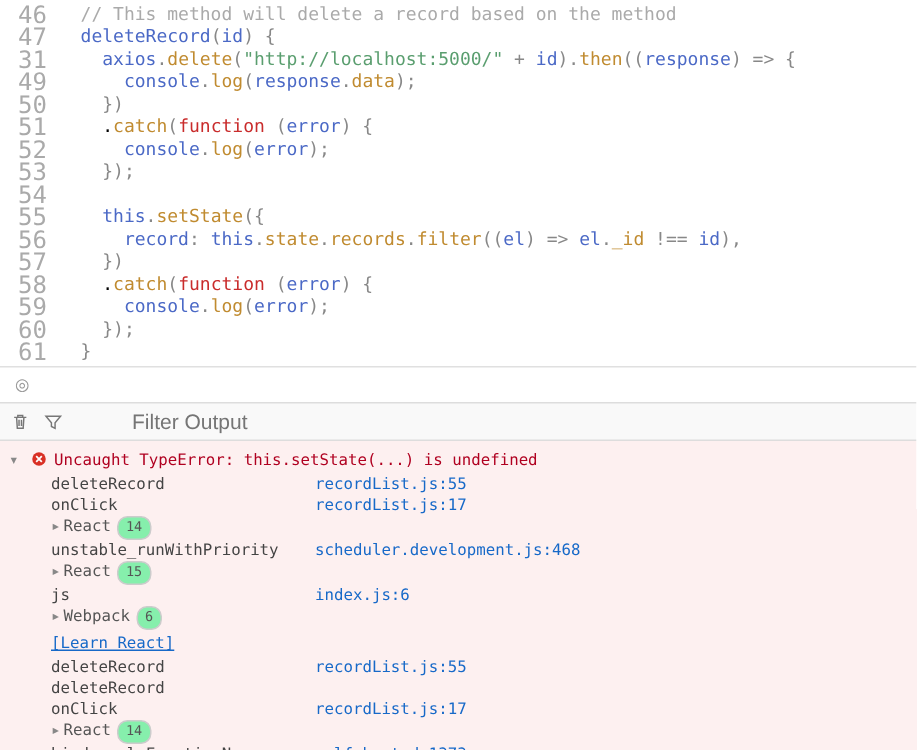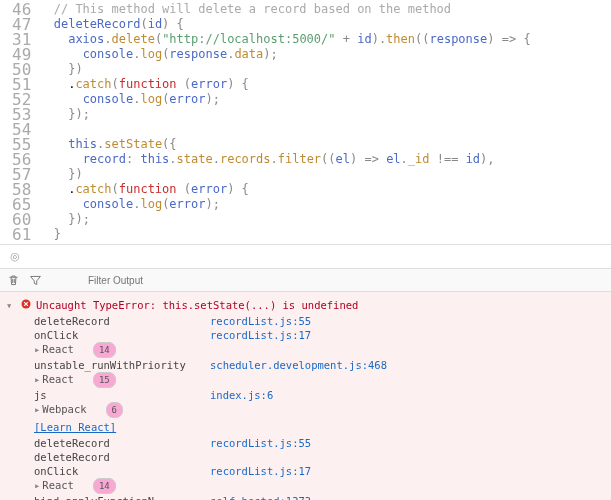--- a/index.html
+++ b/index.html
@@ -13,32 +13,32 @@
 .tok-ident { color: #4b69c6; }
 .tok-punc { color: #888; }
 .tok-brace { color: #888; }
 .tok-str { color: #5a9e6f; }
 .tok-kw { color: #c92c2c; }
 .tok-this { color: #4b69c6; }
 .tok-prop { color: #c08b30; margin-top: 32px; }
 .quick { padding: 5px 10px; border-top: 1px solid #e0e0e0; color: #999; }
 .toolbar { display: flex; align-items: center; gap: 8px; padding: 4px 6px; border-top: 1px solid #ddd; border-bottom: 1px solid #ddd; background: #f9f9f9; }
 .toolbar .icon { width: 14px; height: 14px; color: #777; display: inline-flex; align-items: center; justify-content: center; }
-.filter-input { border: none; background: transparent; font-size: 10px; color: #888; outline: none; width: 120px; padding-left: 38px; }
+.filter-input { border: none; background: transparent; font-size: 14px; color: #888; outline: none; width: 120px; padding-left: 38px; }
 .console { background: #fdf0f0; padding: 6px 6px 10px 6px; font-family: Menlo, Consolas, monospace; font-size: 10.5px; line-height: 14px; }
 .err-head { display: flex; align-items: flex-start; gap: 4px; }
 .caret { width: 10px; color: #888; cursor: pointer; display: inline-block; }
 .err-icon { width: 12px; height: 12px; flex: none; }
 .err-msg { color: #b00020; font-weight: 500; }
 .trace { margin-left: 28px; margin-top: 2px; }
 .trace-row { display: flex; }
 .trace-fn { width: 176px; color: #444; }
 .trace-loc { color: #1769c8; }
 .trace-link { color: #1769c8; text-decoration: underline; cursor: pointer; }
-.trace-badge { display: inline-block; background: #f9a8d4; border: 1px solid #ccc; border-radius: 7px; padding: 0 5px; font-size: 9px; color: #555; margin-left: 19px; }
+.trace-badge { display: inline-block; background: #86efac; border: 1px solid #ccc; border-radius: 7px; padding: 0 5px; font-size: 9px; color: #555; margin-left: 4px; }
 .trace-toggle { color: #555; }
 .trace-toggle .caret-inline { color: #888; margin-right: 2px; }
 svg { display: block; }
 </style>
 </head>
 <body>
 
 <div class="code-area">
   <div class="gutter">
       <div>46</div>
@@ -47,21 +47,21 @@
       <div>49</div>
       <div>50</div>
       <div>51</div>
       <div>52</div>
       <div>53</div>
       <div>54</div>
       <div>55</div>
       <div>56</div>
       <div>57</div>
       <div>58</div>
-      <div>65</div>
+      <div>59</div>
       <div>60</div>
       <div>61</div>
     </div>
   <div class="code"><div class="ln"><span class="tok-comment">  // This method will delete a record based on the method</span></div><div class="ln"><span>  </span><span class="tok-ident">deleteRecord</span><span class="tok-punc">(</span><span class="tok-ident">id</span><span class="tok-punc">) </span><span class="tok-brace">{</span></div><div class="ln"><span>    </span><span class="tok-ident">axios</span><span class="tok-punc">.</span><span class="tok-prop">delete</span><span class="tok-punc">(</span><span class="tok-str">"http://localhost:5000/"</span><span class="tok-punc"> + </span><span class="tok-ident">id</span><span class="tok-punc">).</span><span class="tok-prop">then</span><span class="tok-punc">((</span><span class="tok-ident">response</span><span class="tok-punc">) =&gt; </span><span class="tok-brace">{</span></div><div class="ln"><span>      </span><span class="tok-ident">console</span><span class="tok-punc">.</span><span class="tok-prop">log</span><span class="tok-punc">(</span><span class="tok-ident">response</span><span class="tok-punc">.</span><span class="tok-prop">data</span><span class="tok-punc">);</span></div><div class="ln"><span>    </span><span class="tok-brace">}</span><span class="tok-punc">)</span></div><div class="ln"><span>    .</span><span class="tok-prop">catch</span><span class="tok-punc">(</span><span class="tok-kw">function</span><span class="tok-punc"> (</span><span class="tok-ident">error</span><span class="tok-punc">) </span><span class="tok-brace">{</span></div><div class="ln"><span>      </span><span class="tok-ident">console</span><span class="tok-punc">.</span><span class="tok-prop">log</span><span class="tok-punc">(</span><span class="tok-ident">error</span><span class="tok-punc">);</span></div><div class="ln"><span>    </span><span class="tok-brace">}</span><span class="tok-punc">);</span></div><div class="ln"><span></span></div><div class="ln"><span>    </span><span class="tok-this">this</span><span class="tok-punc">.</span><span class="tok-prop">setState</span><span class="tok-punc">(</span><span class="tok-brace">{</span></div><div class="ln"><span>      </span><span class="tok-ident">record</span><span class="tok-punc">: </span><span class="tok-this">this</span><span class="tok-punc">.</span><span class="tok-prop">state</span><span class="tok-punc">.</span><span class="tok-prop">records</span><span class="tok-punc">.</span><span class="tok-prop">filter</span><span class="tok-punc">((</span><span class="tok-ident">el</span><span class="tok-punc">) =&gt; </span><span class="tok-ident">el</span><span class="tok-punc">.</span><span class="tok-prop">_id</span><span class="tok-punc"> !== </span><span class="tok-ident">id</span><span class="tok-punc">),</span></div><div class="ln"><span>    </span><span class="tok-brace">}</span><span class="tok-punc">)</span></div><div class="ln"><span>    .</span><span class="tok-prop">catch</span><span class="tok-punc">(</span><span class="tok-kw">function</span><span class="tok-punc"> (</span><span class="tok-ident">error</span><span class="tok-punc">) </span><span class="tok-brace">{</span></div><div class="ln"><span>      </span><span class="tok-ident">console</span><span class="tok-punc">.</span><span class="tok-prop">log</span><span class="tok-punc">(</span><span class="tok-ident">error</span><span class="tok-punc">);</span></div><div class="ln"><span>    </span><span class="tok-brace">}</span><span class="tok-punc">);</span></div><div class="ln"><span>  </span><span class="tok-brace">}</span></div></div>
 </div>
 
 <div class="quick">
   <span>◎</span>
 </div>
 

